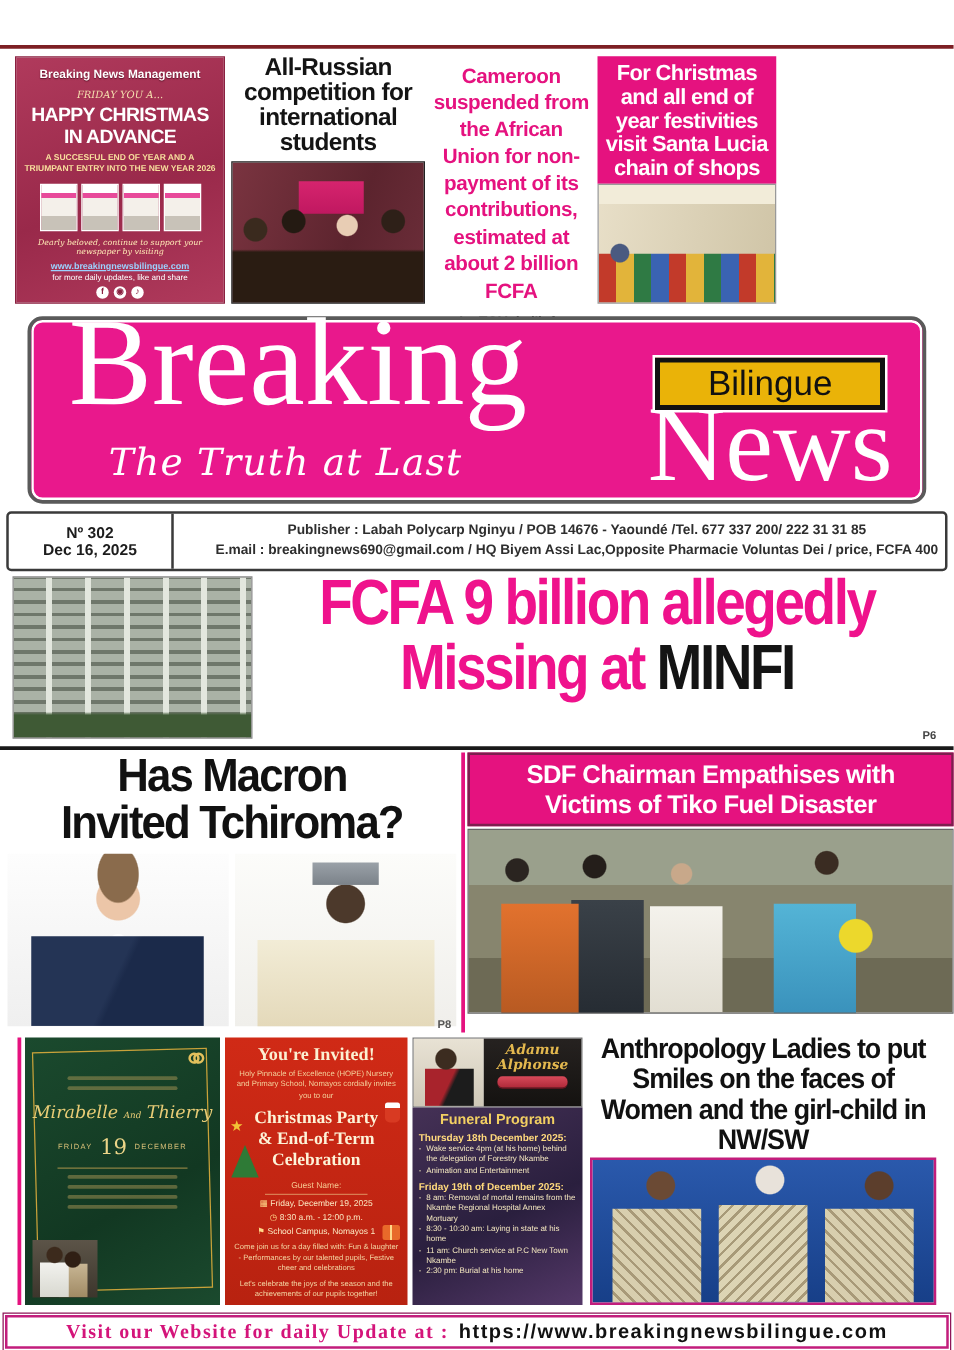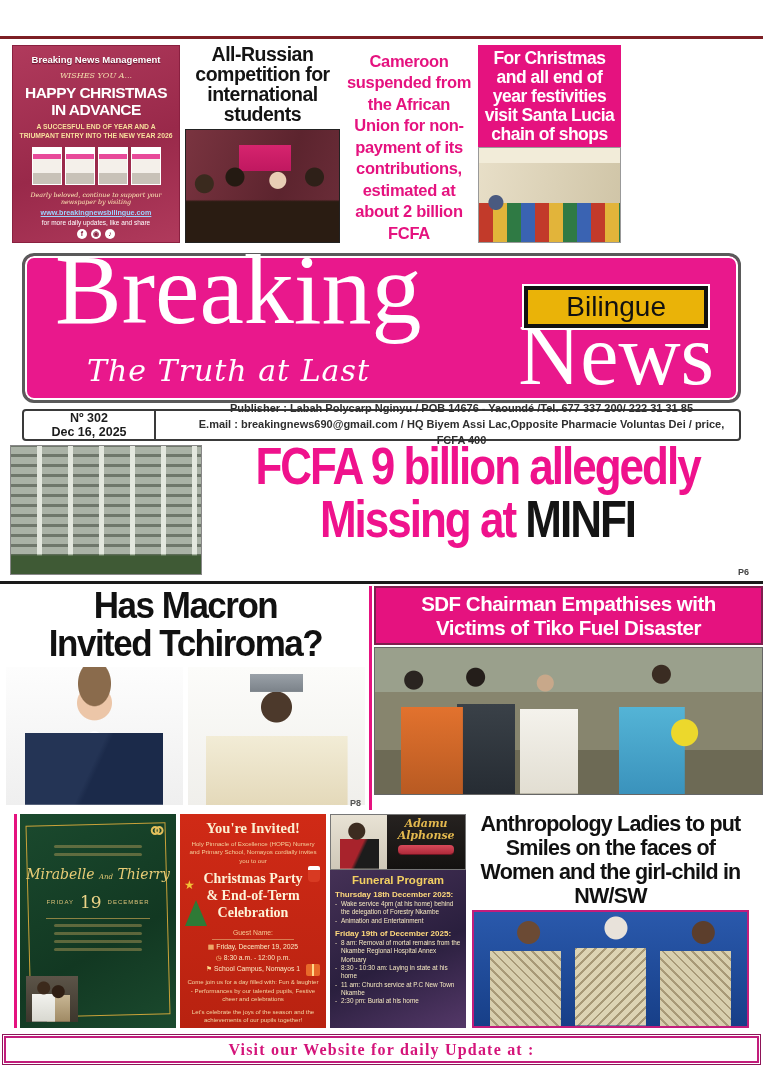--- a/index.html
+++ b/index.html
@@ -93,21 +93,21 @@
   .bilingue-badge {
     position:absolute; right:30px; top:30px; background:#eab308; color:#111;
     border:4px solid #111; outline:2px solid #fff; font-size:28px; padding:1px 38px; font-weight:500;
   }
   .mast-slogan {
     position:absolute; left:62px; bottom:12px; color:#fff; font-style:italic;
     font-family:"DejaVu Serif", serif; font-size:30px; letter-spacing:1px;
   }
 
   
-  .pubbar { margin:6px 22px 0; border:2px solid #3a3a3a; border-radius:4px; display:flex; height:32px; background:#fff; }
+  .pubbar { margin:6px 5px 0; border:2px solid #3a3a3a; border-radius:4px; display:flex; height:48px; background:#fff; }
   .pub-issue { width:132px; border-right:2px solid #3a3a3a; display:flex; flex-direction:column; justify-content:center; text-align:center; font-weight:bold; font-size:12.5px; color:#1c1c1c; }
   .pub-info { flex:1; display:flex; flex-direction:column; justify-content:center; text-align:center; font-weight:bold; font-size:11px; color:#2e2e2e; line-height:1.45;padding-left:28px; }
 
   
   .lead { display:flex; margin:4px 10px 0; height:130px; position:relative; }
   .minfi-photo {
     width:192px; border:1px solid #888;
     background:
       linear-gradient(transparent 84%, #3f5a35 86%),
       repeating-linear-gradient(90deg, transparent 0 26px, #e3e7de 26px 31px),
@@ -239,21 +239,21 @@
 </style>
 </head>
 <body>
 
 <div class="top-rule"></div>
 
 <section class="top-strip">
 
   <div class="mgmt-ad">
     <div class="mgmt-title">Breaking News Management</div>
-    <div class="mgmt-wishes">WISHES YOU A...</div>
+    <div class="mgmt-wishes">FRIDAY YOU A...</div>
     <div class="mgmt-big">
       <span>HAPPY CHRISTMAS</span><br>
       <span>IN ADVANCE</span>
     </div>
     <div class="mgmt-sub">A SUCCESFUL END OF YEAR AND A TRIUMPANT ENTRY INTO THE NEW YEAR 2026</div>
     <div class="mgmt-thumbs">
       <div class="mgmt-thumb"></div>
       <div class="mgmt-thumb"></div>
       <div class="mgmt-thumb"></div>
       <div class="mgmt-thumb"></div>
@@ -414,13 +414,14 @@
   </div>
 
   <div class="anthro-col">
     <div class="anthro-headline">Anthropology Ladies to put Smiles on the faces of Women and the girl-child in NW/SW</div>
     <div class="ladies-photo"></div>
   </div>
 </section>
 
 <footer class="site-footer">
   <span class="footer-label">Visit our Website for daily Update at :</span>
+  <a class="footer-url" href="#">https://www.breakingnewsbilingue.com</a>
 </footer>
 
 </body></html>

